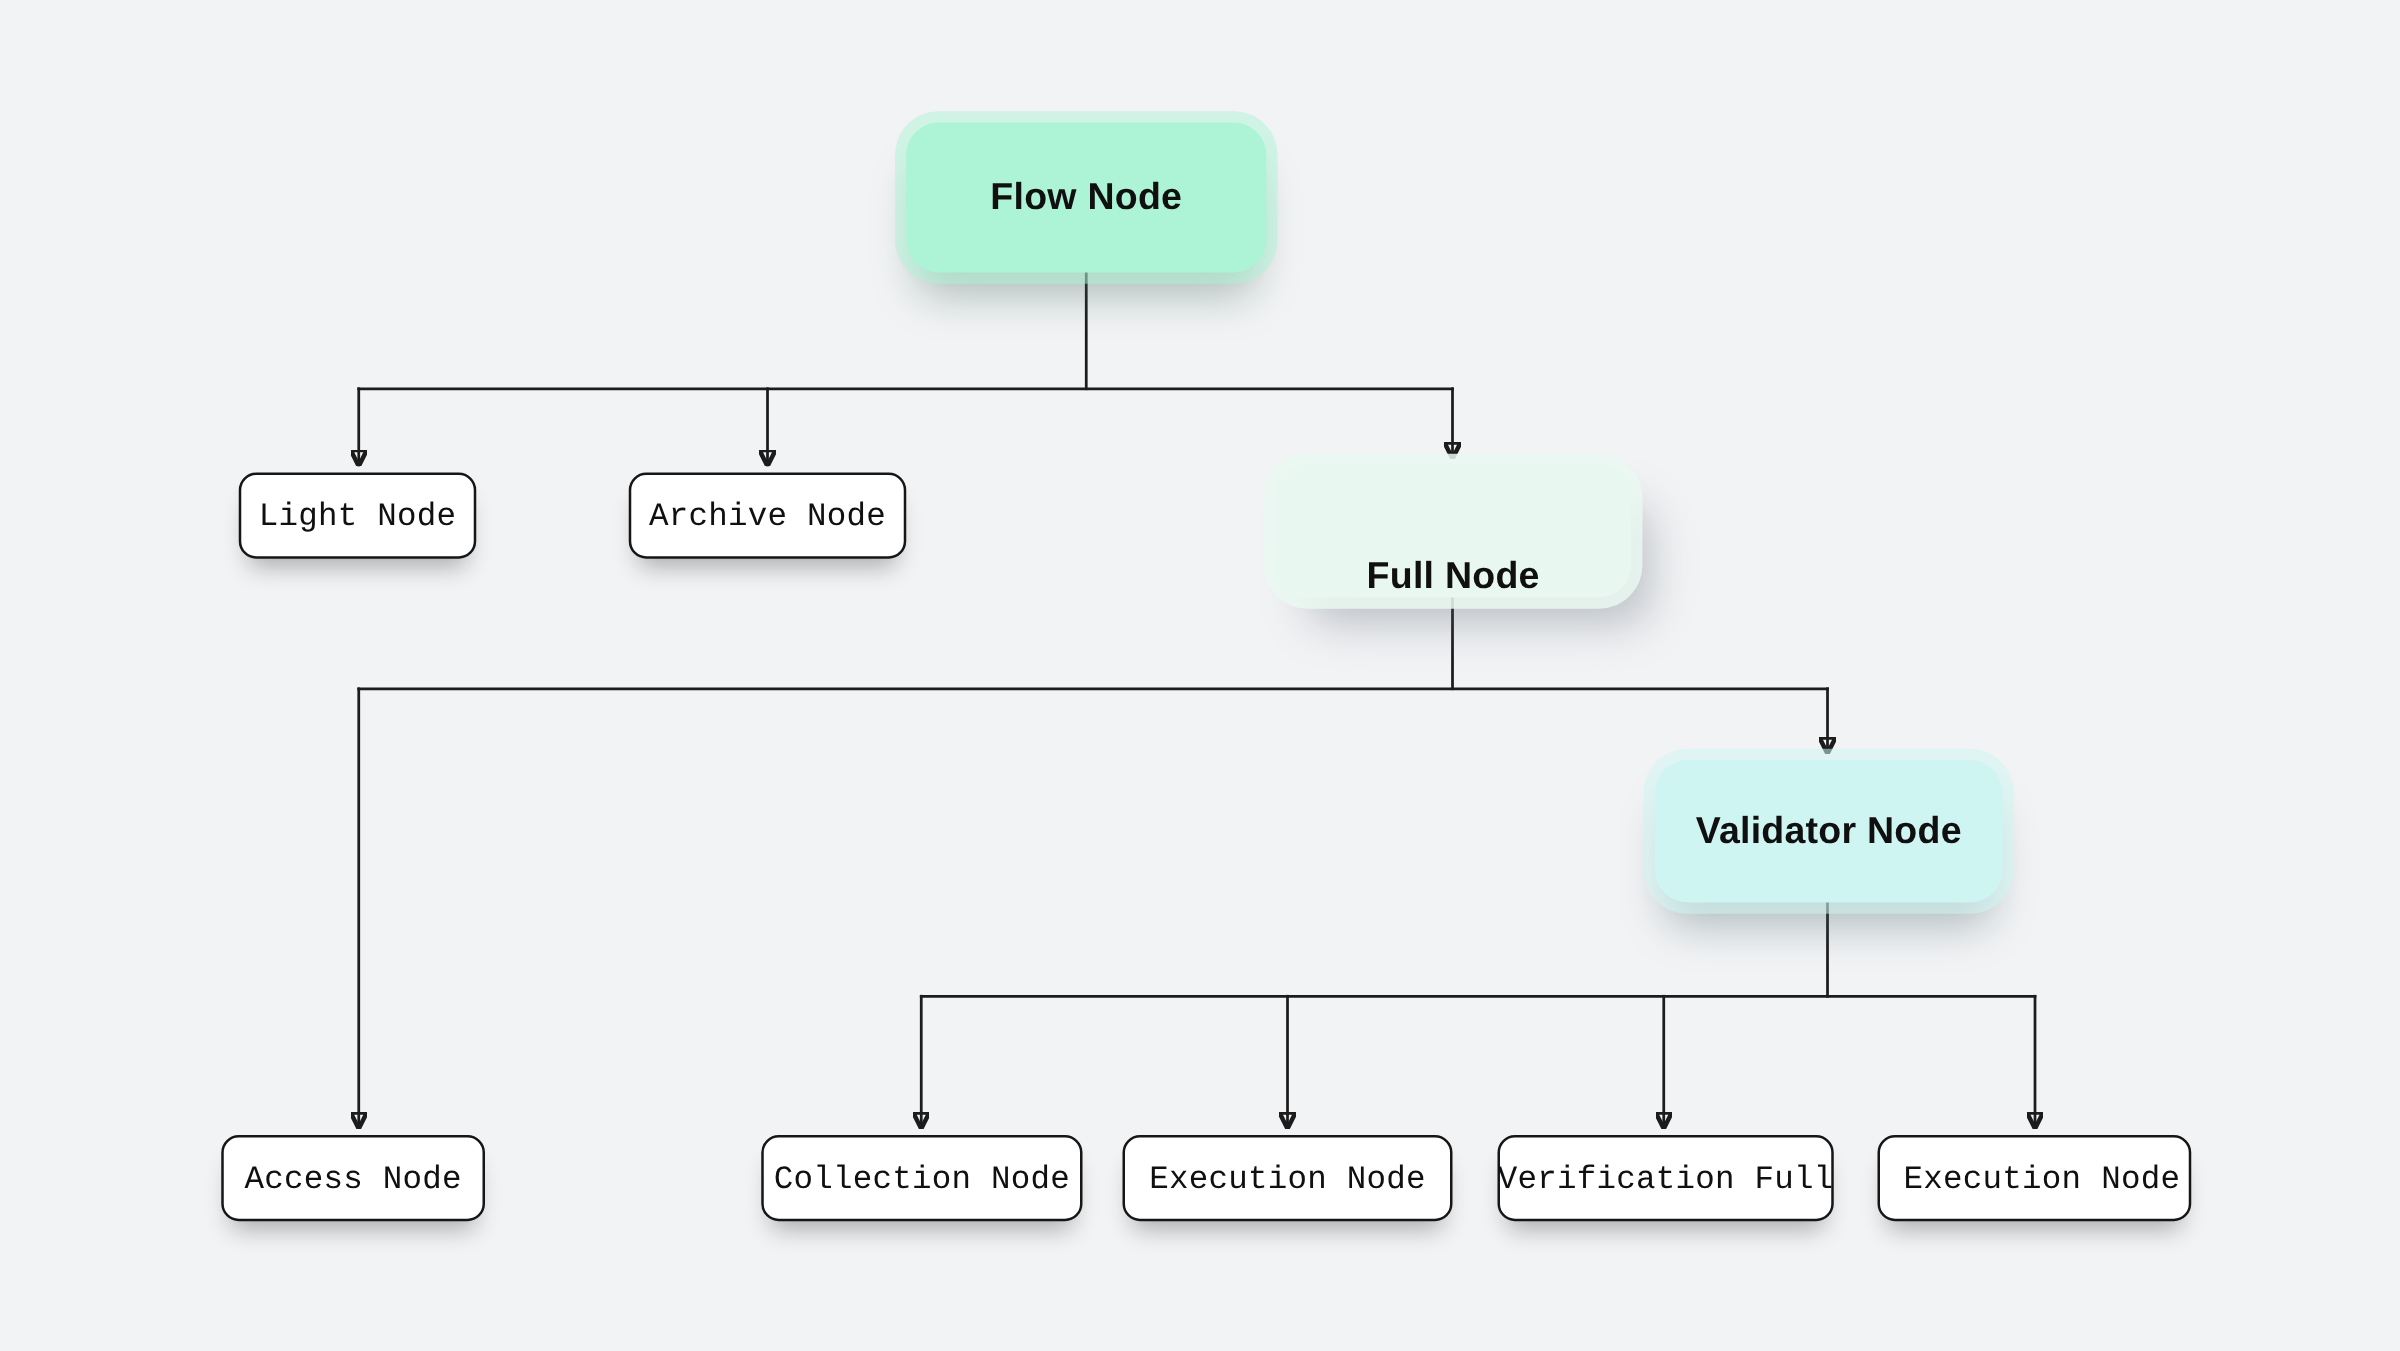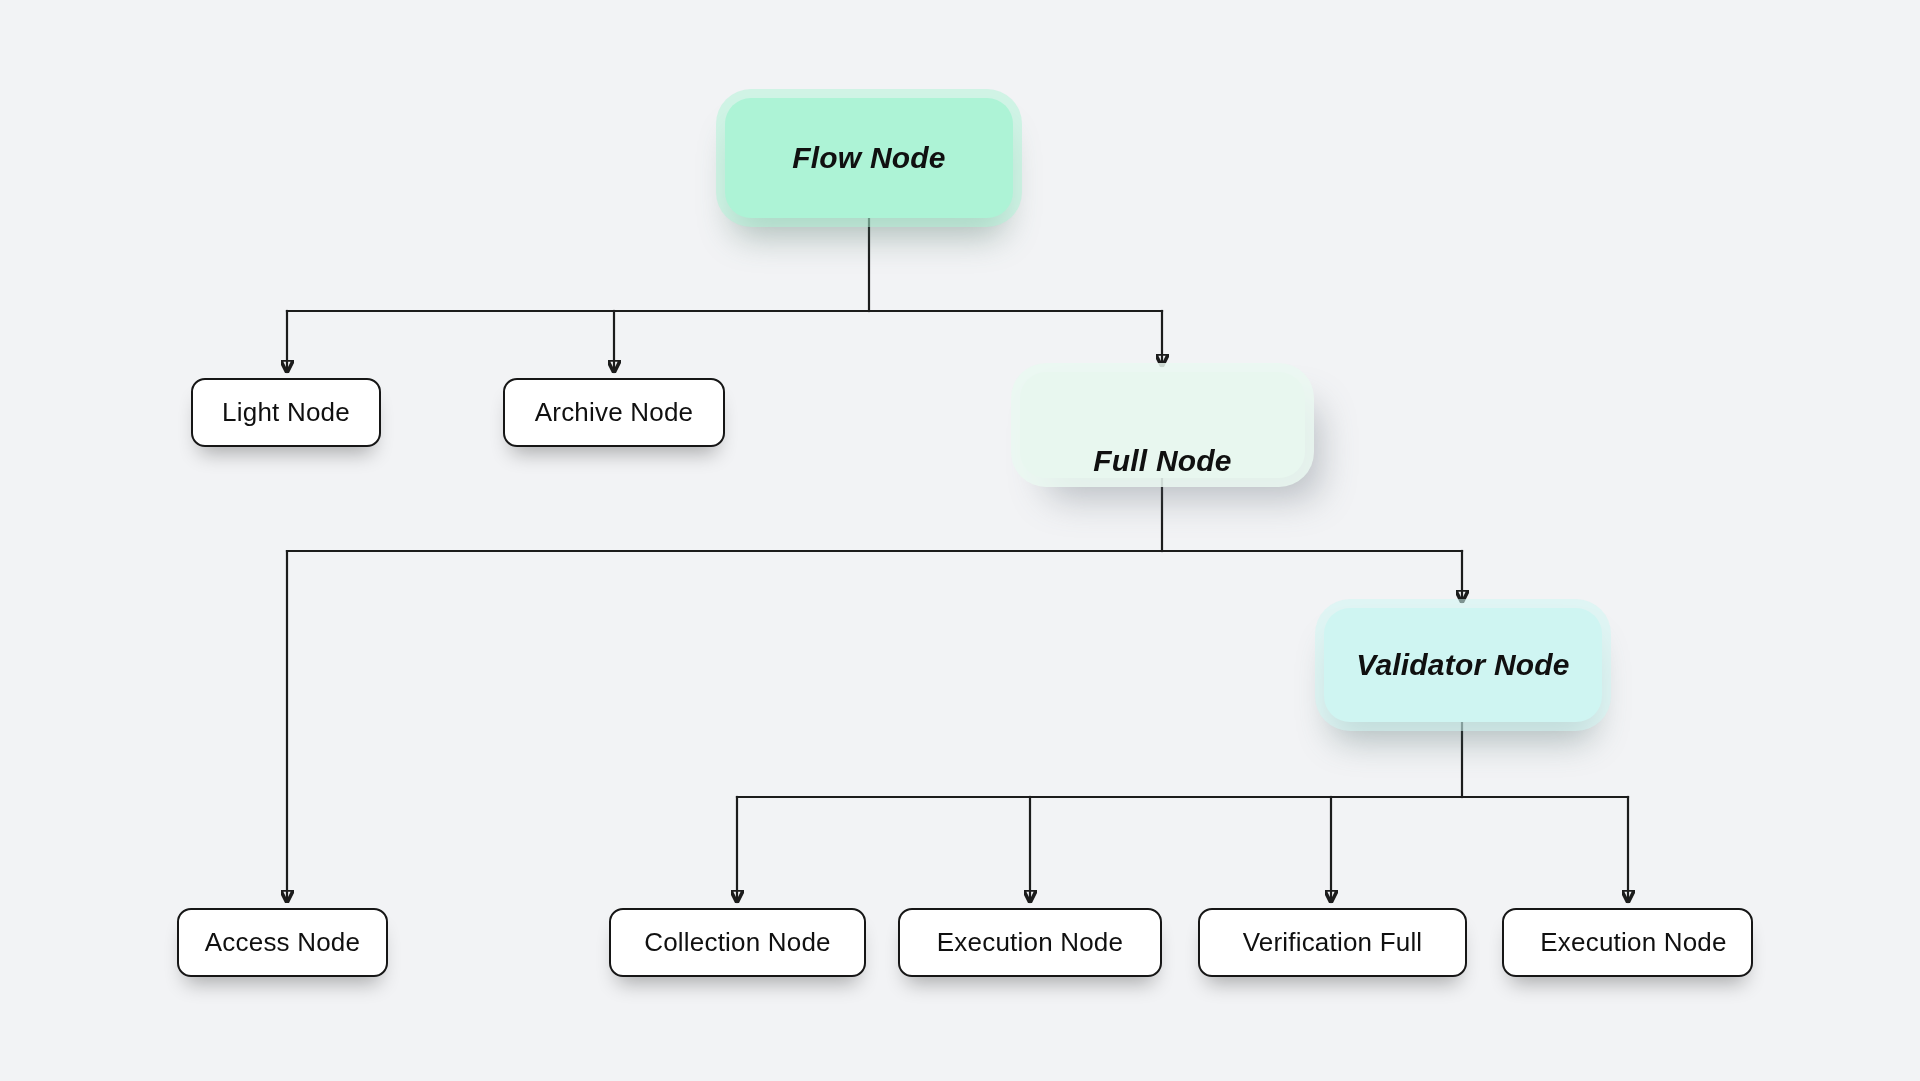--- a/index.html
+++ b/index.html
@@ -15,40 +15,40 @@
   .wires path { stroke: currentColor; stroke-width: 2.2; fill: none; stroke-linecap: square; }
   .node {
     position: absolute;
     display: flex; align-items: center; justify-content: center;
     color: #101010; text-align: center; white-space: nowrap;
     box-sizing: border-box;
   }
   .branch {
     font-size: 30px; font-weight: 600; letter-spacing: 0.2px;
     border-radius: 26px;
-    font-style: italic;
   }
   .flow {
     left: 725px; top: 98px; width: 288px; height: 120px;
     box-shadow: 0 0 0 9px rgba(173, 243, 214, 0.50), 0 26px 34px -8px rgba(70, 110, 95, 0.40);
   }
   .full {
     left: 1020px; top: 372px; width: 285px; height: 106px;
     box-shadow: 0 0 0 9px rgba(234, 248, 241, 0.85), 20px 26px 36px -6px rgba(95, 105, 115, 0.38);
   }
   .validator {
     left: 1324px; top: 608px; width: 278px; height: 114px;
     box-shadow: 0 0 0 9px rgba(207, 245, 242, 0.55), 0 26px 34px -8px rgba(75, 105, 105, 0.40);
   }
   .leaf {
     background: #ffffff;
     border: 2.2px solid #161616; border-radius: 14px;
     font-size: 26px; font-weight: 500; letter-spacing: 0.2px;
     height: 69px;
     box-shadow: 0 14px 20px -8px rgba(0, 0, 0, 0.30);
+    font-family: Liberation Mono, monospace;
   }
   .light        { left: 191px;  top: 378px; width: 190px; }
   .archive      { left: 503px;  top: 378px; width: 222px; }
   .access       { left: 177px;  top: 908px; width: 211px; }
   .collection   { left: 609px;  top: 908px; width: 257px; }
   .consensus    { left: 898px;  top: 908px; width: 264px; }
   .verification { left: 1198px; top: 908px; width: 269px; }
   .execution    { left: 1502px; top: 908px; width: 251px; padding-left: 12px; }
 </style>
 </head>

